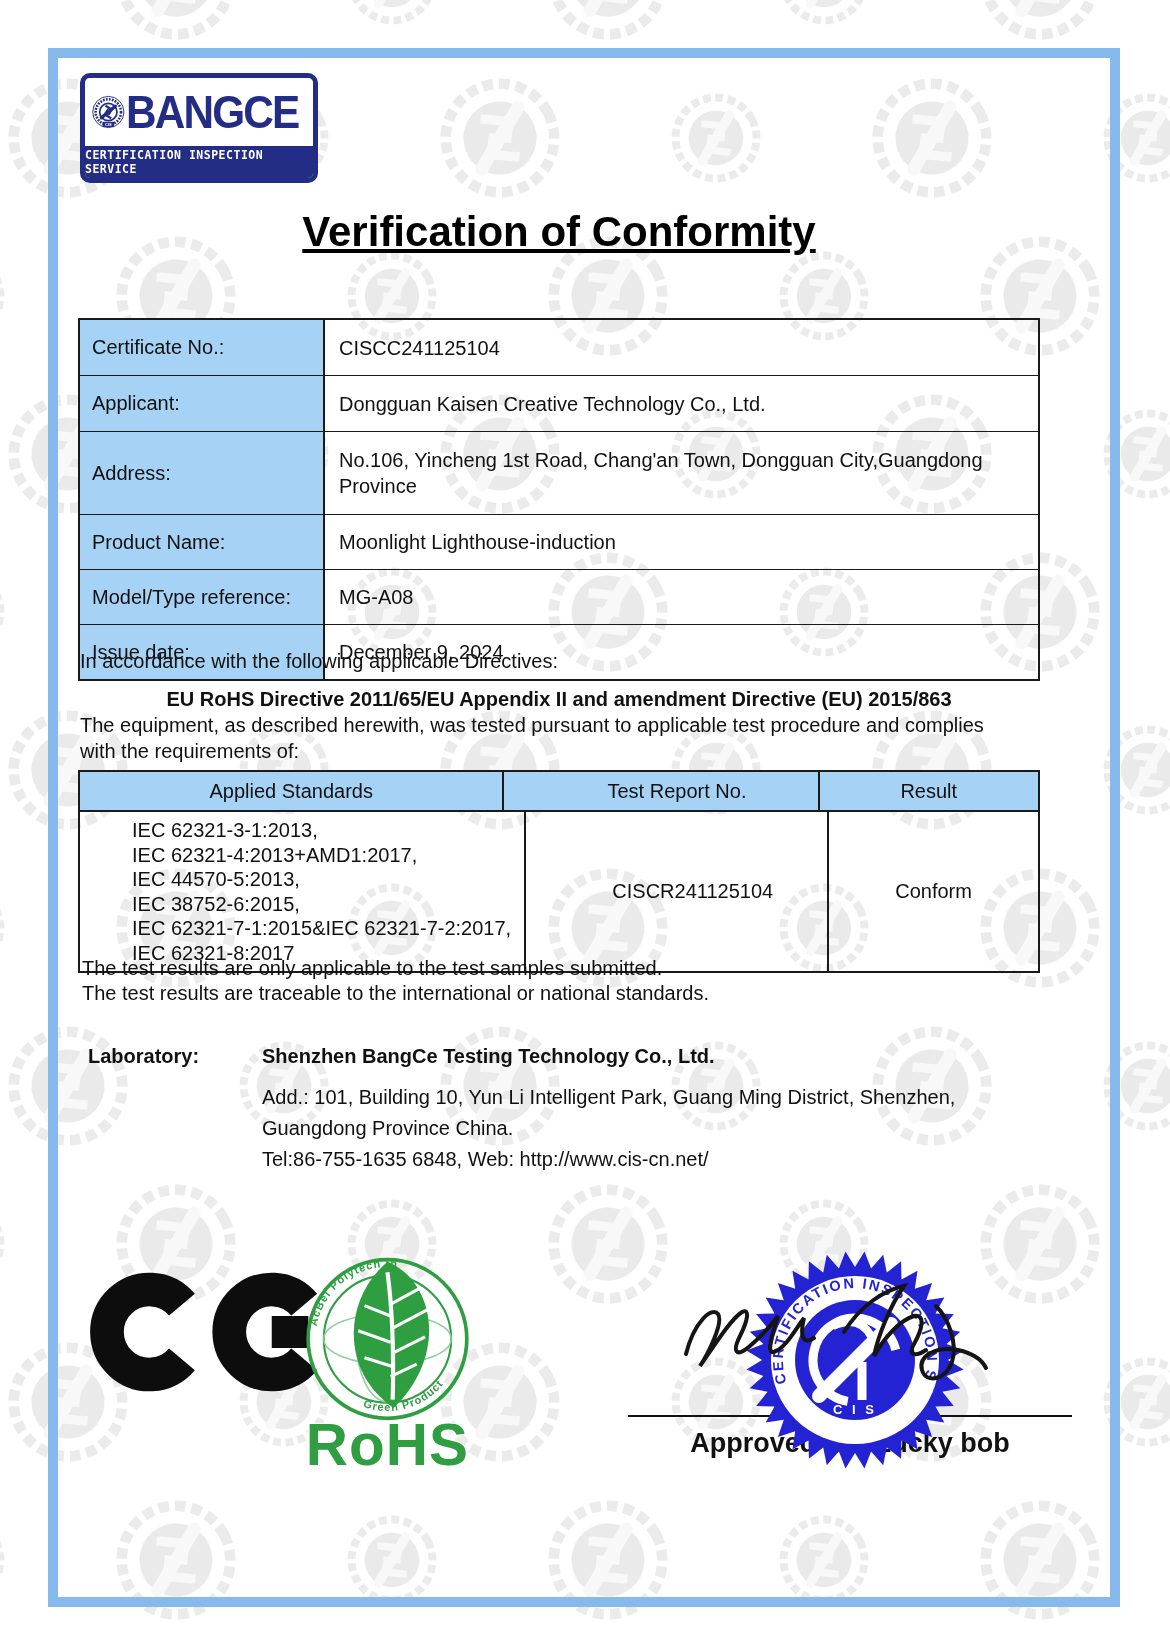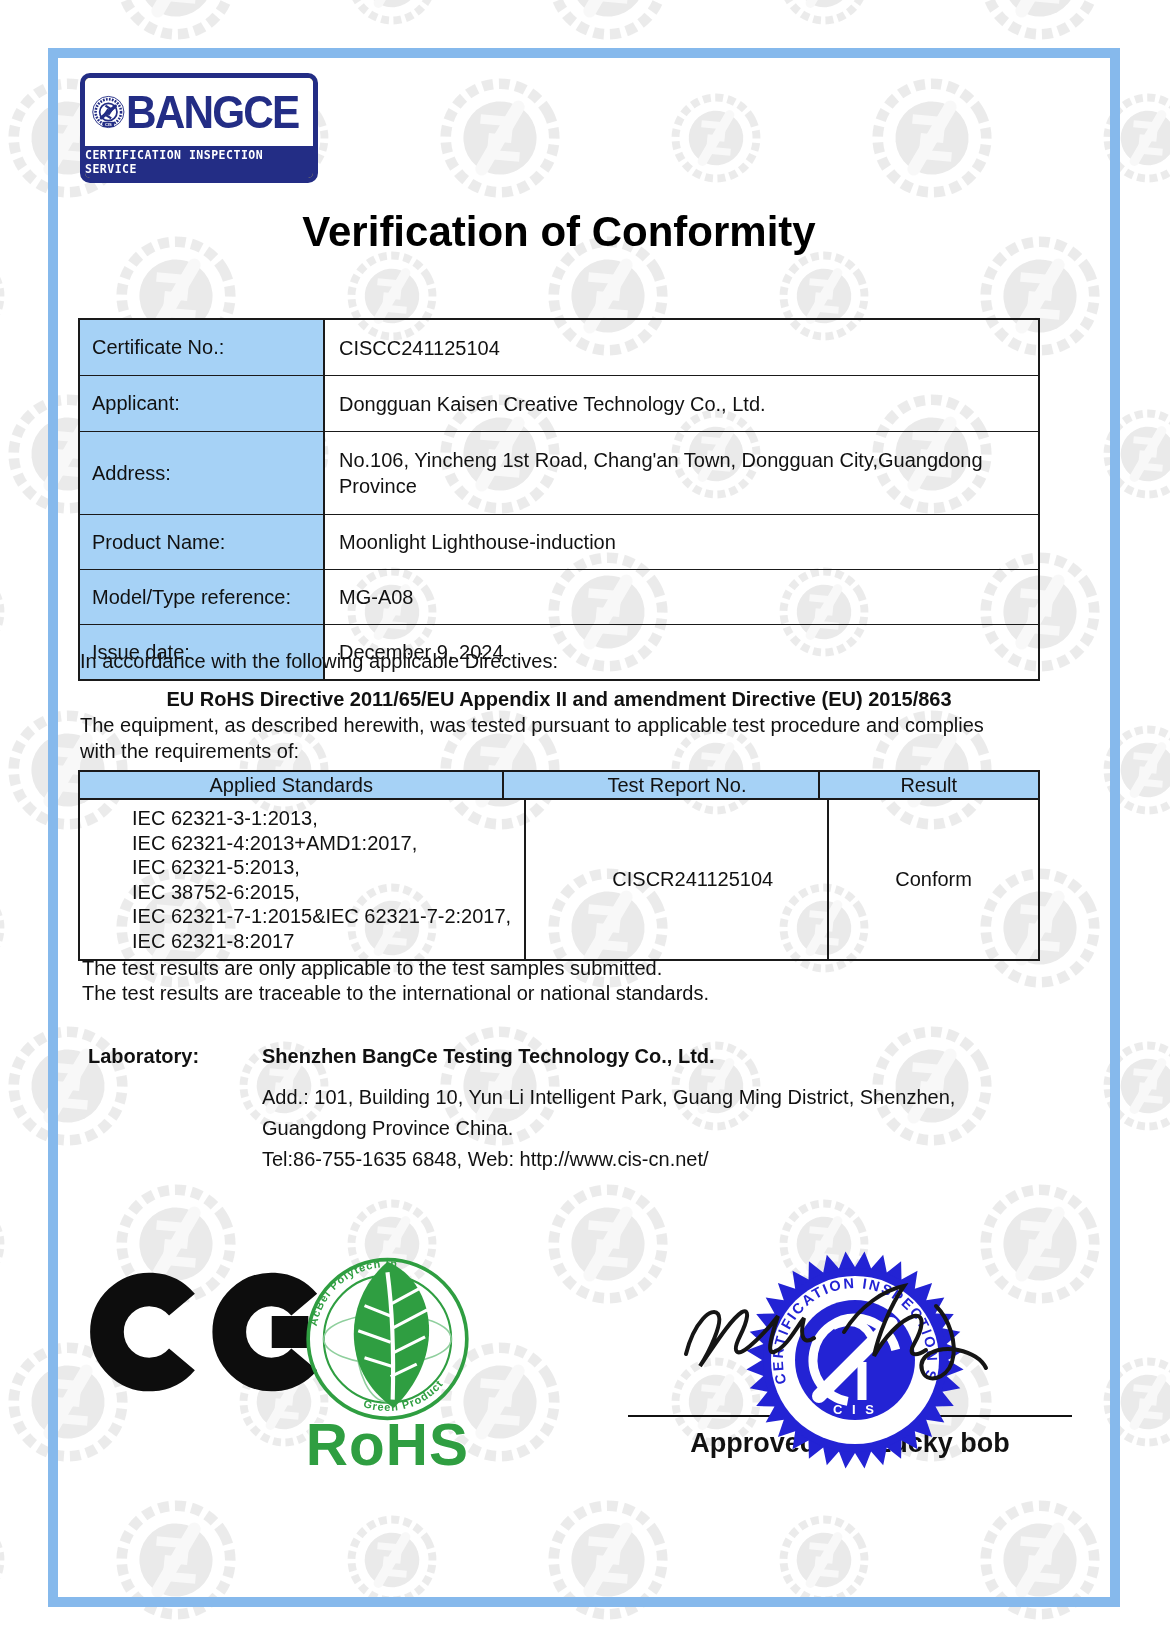--- a/index.html
+++ b/index.html
@@ -14,38 +14,38 @@
   .logo-box{position:absolute;left:80px;top:73px;width:238px;height:110px;
             border:5px solid #232d85;border-radius:10px;background:#fde047;overflow:hidden;
             box-sizing:border-box;}
   .logo-top{height:68px;display:flex;align-items:center;padding-left:6px;background:#fff;}
   .brand-name{font-size:46px;font-weight:bold;color:#232d85;letter-spacing:-2px;
               transform:scaleX(.92);transform-origin:left center;line-height:1;}
   .logo-bar{height:32px;background:#232d85;color:#fff;display:flex;align-items:center;justify-content:center;
             font-family:"DejaVu Sans Mono",monospace;font-size:11.5px;font-weight:bold;letter-spacing:.5px;}
 
   .title{position:absolute;left:78px;top:208px;width:962px;text-align:center;
-         font-size:42px;font-weight:bold;color:#000;}
+         font-size:42px;font-weight:bold;color:#000;text-decoration:underline;}
 
   
   .info-table{position:absolute;left:78px;top:318px;width:962px;border:2px solid #1a1a1a;box-sizing:border-box;}
   .info-row{display:flex;border-bottom:1px solid #1a1a1a;}
   .info-row:last-child{border-bottom:none;}
   .info-label{width:245px;flex:0 0 245px;background:#a6d2f6;border-right:2px solid #1a1a1a;
               display:flex;align-items:center;padding:0 0 0 12px;font-size:20px;box-sizing:border-box;}
   .info-value{flex:1;display:flex;align-items:center;padding:6px 14px;font-size:20px;line-height:26px;}
   .h43{min-height:43px}.h72{min-height:70px}.h42{min-height:42px}
 
   .para{position:absolute;left:80px;width:940px;font-size:20px;line-height:26px;}
   .bold-center{position:absolute;left:78px;width:962px;text-align:center;font-size:20px;font-weight:bold;}
 
   
   .std-table{position:absolute;left:78px;top:770px;width:962px;border:2px solid #1a1a1a;box-sizing:border-box;}
   .std-head{display:flex;background:#a6d2f6;border-bottom:2px solid #1a1a1a;}
-  .std-head > div{font-size:20px;display:flex;align-items:center;justify-content:center;height:26px;box-sizing:border-box;}
+  .std-head > div{font-size:20px;display:flex;align-items:center;justify-content:center;height:38px;box-sizing:border-box;}
   .std-body{display:flex;}
   .c1{width:44.3%;border-right:2px solid #1a1a1a;box-sizing:border-box;}
   .c2{width:32.9%;border-right:2px solid #1a1a1a;box-sizing:border-box;padding-left:32px;}
   .c3{width:22.8%;box-sizing:border-box;}
   .std-list{padding:6px 0 6px 12px;font-size:20px;line-height:24.5px;margin-left:40px;}
   .std-center{display:flex;align-items:center;justify-content:center;font-size:20px;}
 
   .notes{position:absolute;left:82px;top:956px;font-size:20px;line-height:25px;}
 
   .lab-row{position:absolute;left:88px;top:1045px;font-size:20px;display:flex;}
@@ -218,21 +218,21 @@
     <div class="std-table">
       <div class="std-head">
         <div class="c1">Applied Standards</div>
         <div class="c2">Test Report No.</div>
         <div class="c3">Result</div>
       </div>
       <div class="std-body">
         <div class="c1 std-list">
           <div>IEC 62321-3-1:2013,</div>
           <div>IEC 62321-4:2013+AMD1:2017,</div>
-          <div>IEC 62321-5:2013,</div>
+          <div>IEC 44570-5:2013,</div>
           <div>IEC 38752-6:2015,</div>
           <div>IEC 62321-7-1:2015&amp;IEC 62321-7-2:2017,</div>
           <div>IEC 62321-8:2017</div>
         </div>
         <div class="c2 std-center">CISCR241125104</div>
         <div class="c3 std-center">Conform</div>
       </div>
     </div>
 
     <div class="notes">

